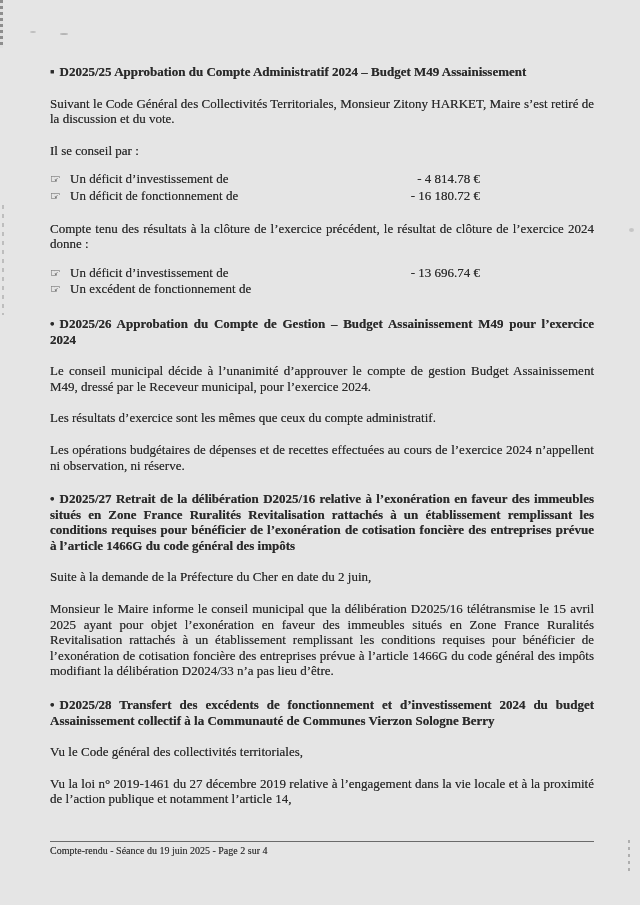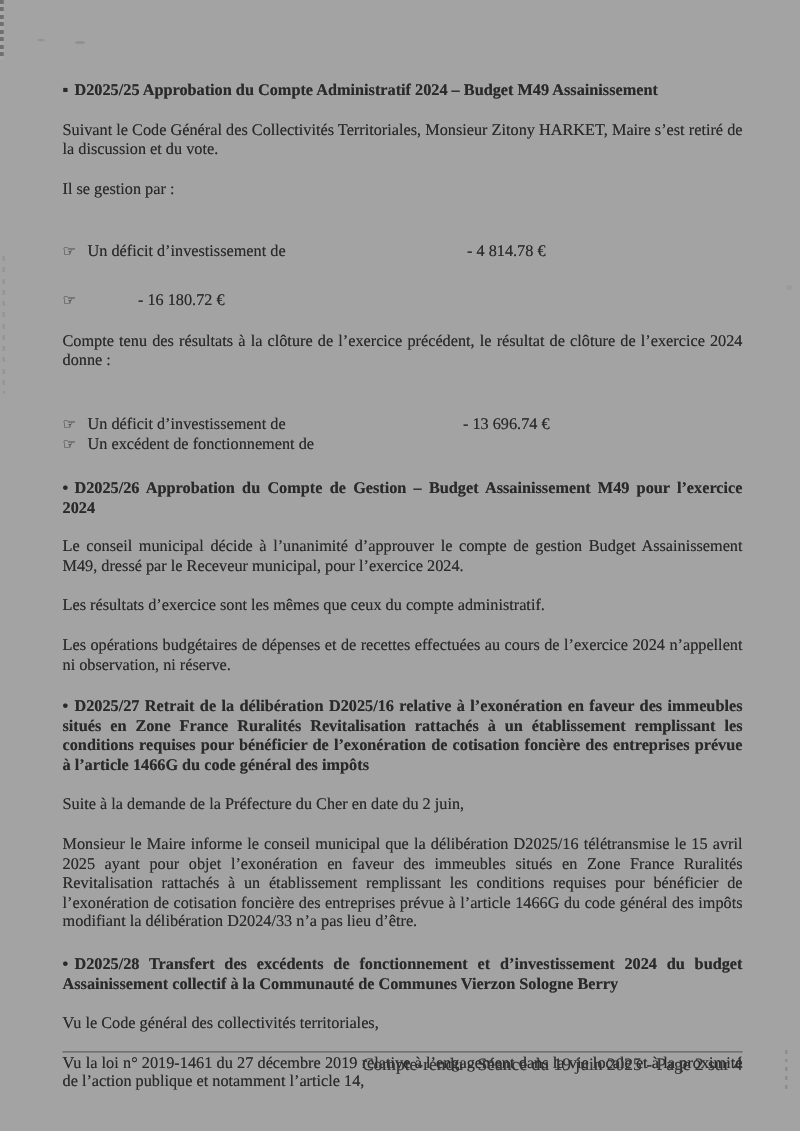--- a/index.html
+++ b/index.html
@@ -6,21 +6,21 @@
   body {
     width: 640px; height: 905px;
     background: #ffffff;
     font-family: "Liberation Serif", serif;
     color: #2a2a2a;
   }
   .page {
     position: relative;
     width: 640px; height: 905px;
     overflow: hidden;
-    background: #a3a3a3;
+    background: #e5e5e5;
   }
   .content {
     position: absolute;
     left: 50px; right: 46px; top: 64px;
     font-size: 13px;
     line-height: 15.6px;
     text-shadow: 0 0 0.45px rgba(45,45,45,0.65);
   }
   p { margin: 16px 0 13px 0; text-align: justify; }
   p.single { text-align: left; }
@@ -28,34 +28,34 @@
     font-weight: bold;
     text-align: justify;
     margin: 18px 0 12px 0;
   }
   .heading:first-child { margin-top: 0; }
   .bullet { margin-right: 5px; }
   .item-list { margin: 0 0 13px 0; }
   .item-row { display: flex; align-items: baseline; }
   .item-marker { width: 20px; flex: 0 0 20px; font-size: 12px; color: #3a3a3a; }
   .item-label { flex: 1 1 auto; }
-  .item-amount { flex: 0 0 150px; text-align: center; margin-right: 114px; white-space: nowrap; margin-top: 22px; }
+  .item-amount { flex: 0 0 150px; text-align: right; margin-right: 114px; white-space: nowrap; }
   .footer {
     position: absolute;
     left: 50px; right: 46px; top: 841px;
   }
   .footer-rule {
     border: none;
     border-top: 1px solid #555;
     margin: 0 0 3px 0;
     opacity: 0.85;
   }
   .footer-text {
-    text-align: right;
-    font-size: 14px;
+    text-align: left;
+    font-size: 10px;
     color: #333;
     text-shadow: 0 0 0.4px rgba(45,45,45,0.6);
   }
   
   .artifact { position: absolute; pointer-events: none; }
   .edge-strip-topleft {
     left: 0; top: 0; width: 3px; height: 48px;
     background: repeating-linear-gradient(to bottom, rgba(70,70,70,0.55) 0 3px, rgba(200,200,200,0.15) 3px 6px);
   }
   .edge-dashes-left {
@@ -80,30 +80,31 @@
   <div class="artifact edge-dashes-right"></div>
   <div class="artifact speck-1"></div>
   <div class="artifact speck-2"></div>
   <div class="artifact speck-3"></div>
 
   <div class="content">
 
     <div class="heading"><span class="bullet">▪</span><span>D2025/25 Approbation du Compte Administratif 2024 – Budget M49 Assainissement</span></div>
 
     <p>Suivant le Code Général des Collectivités Territoriales, Monsieur Zitony HARKET, Maire s’est retiré de la discussion et du vote.</p>
-    <p class="single">Il se gestion par :</p>
+    <p class="single">Il se conseil par :</p>
 
     <div class="item-list">
       <div class="item-row">
         <span class="item-marker">☞</span>
         <span class="item-label">Un déficit d’investissement de</span>
         <span class="item-amount">- 4 814.78 €</span>
       </div>
       <div class="item-row">
         <span class="item-marker">☞</span>
+        <span class="item-label">Un déficit de fonctionnement de</span>
         <span class="item-amount">- 16 180.72 €</span>
       </div>
     </div>
 
     <p>Compte tenu des résultats à la clôture de l’exercice précédent, le résultat de clôture de l’exercice 2024 donne :</p>
 
     <div class="item-list">
       <div class="item-row">
         <span class="item-marker">☞</span>
         <span class="item-label">Un déficit d’investissement de</span>

